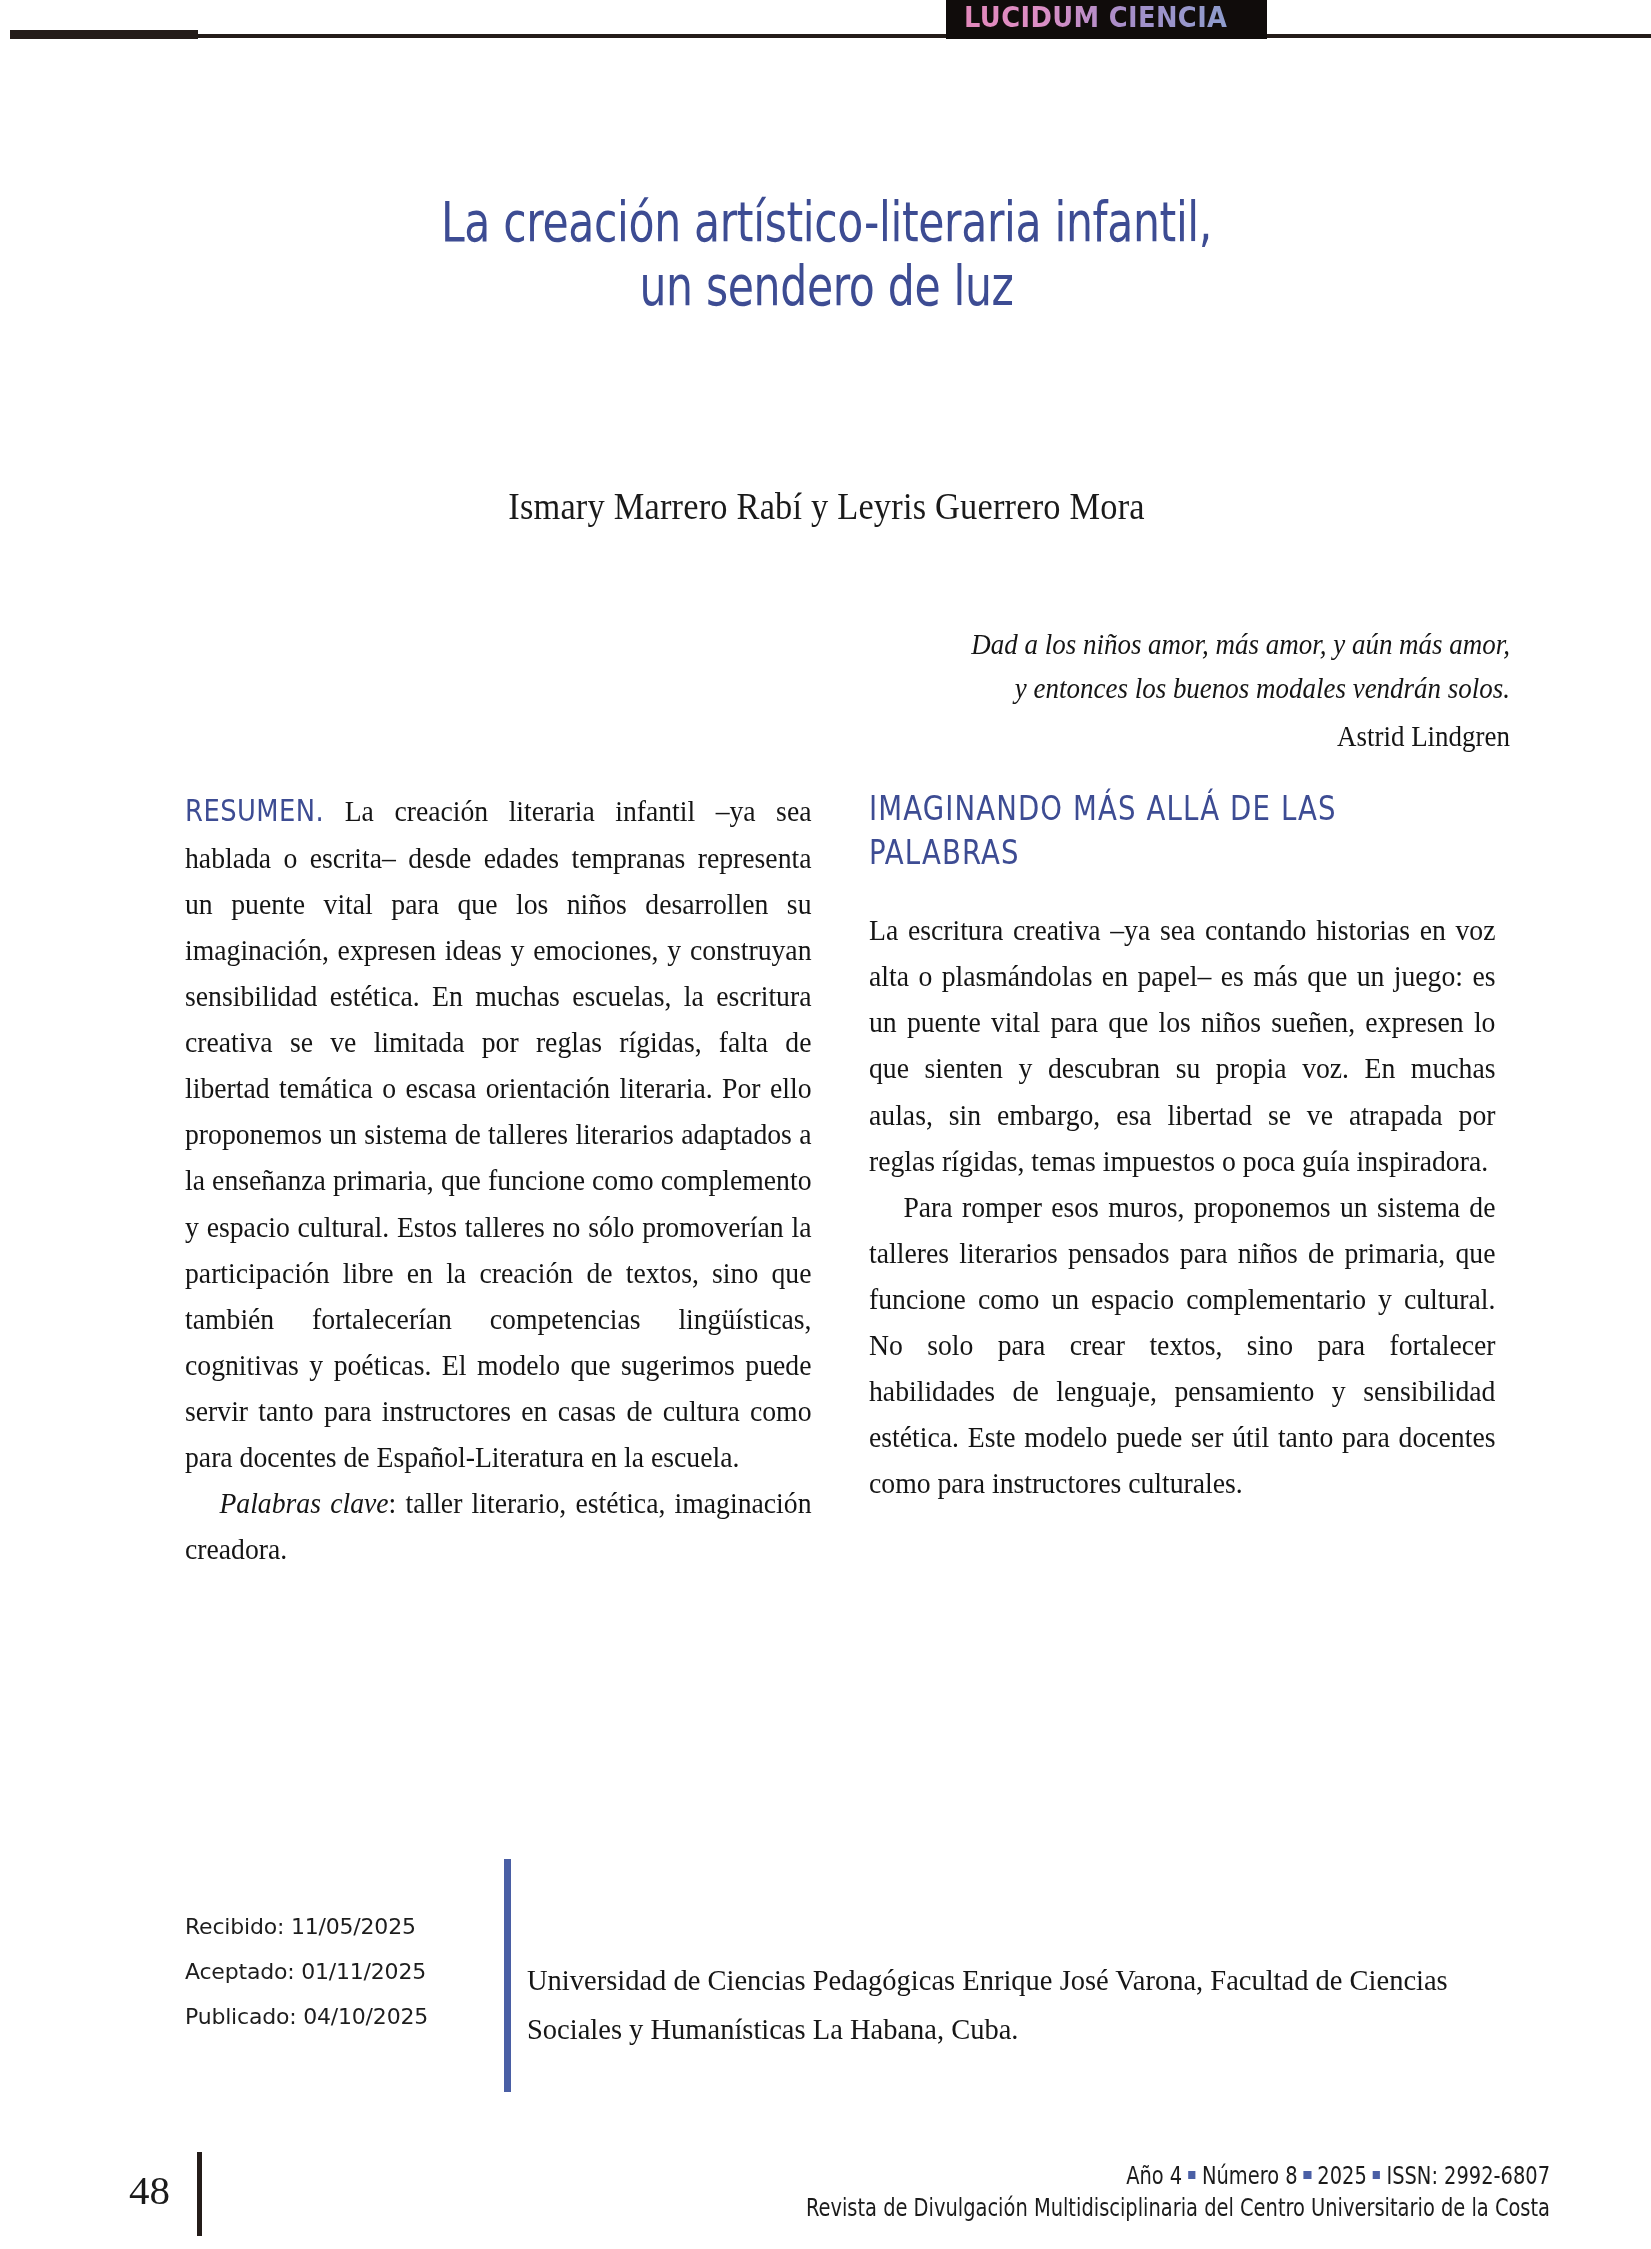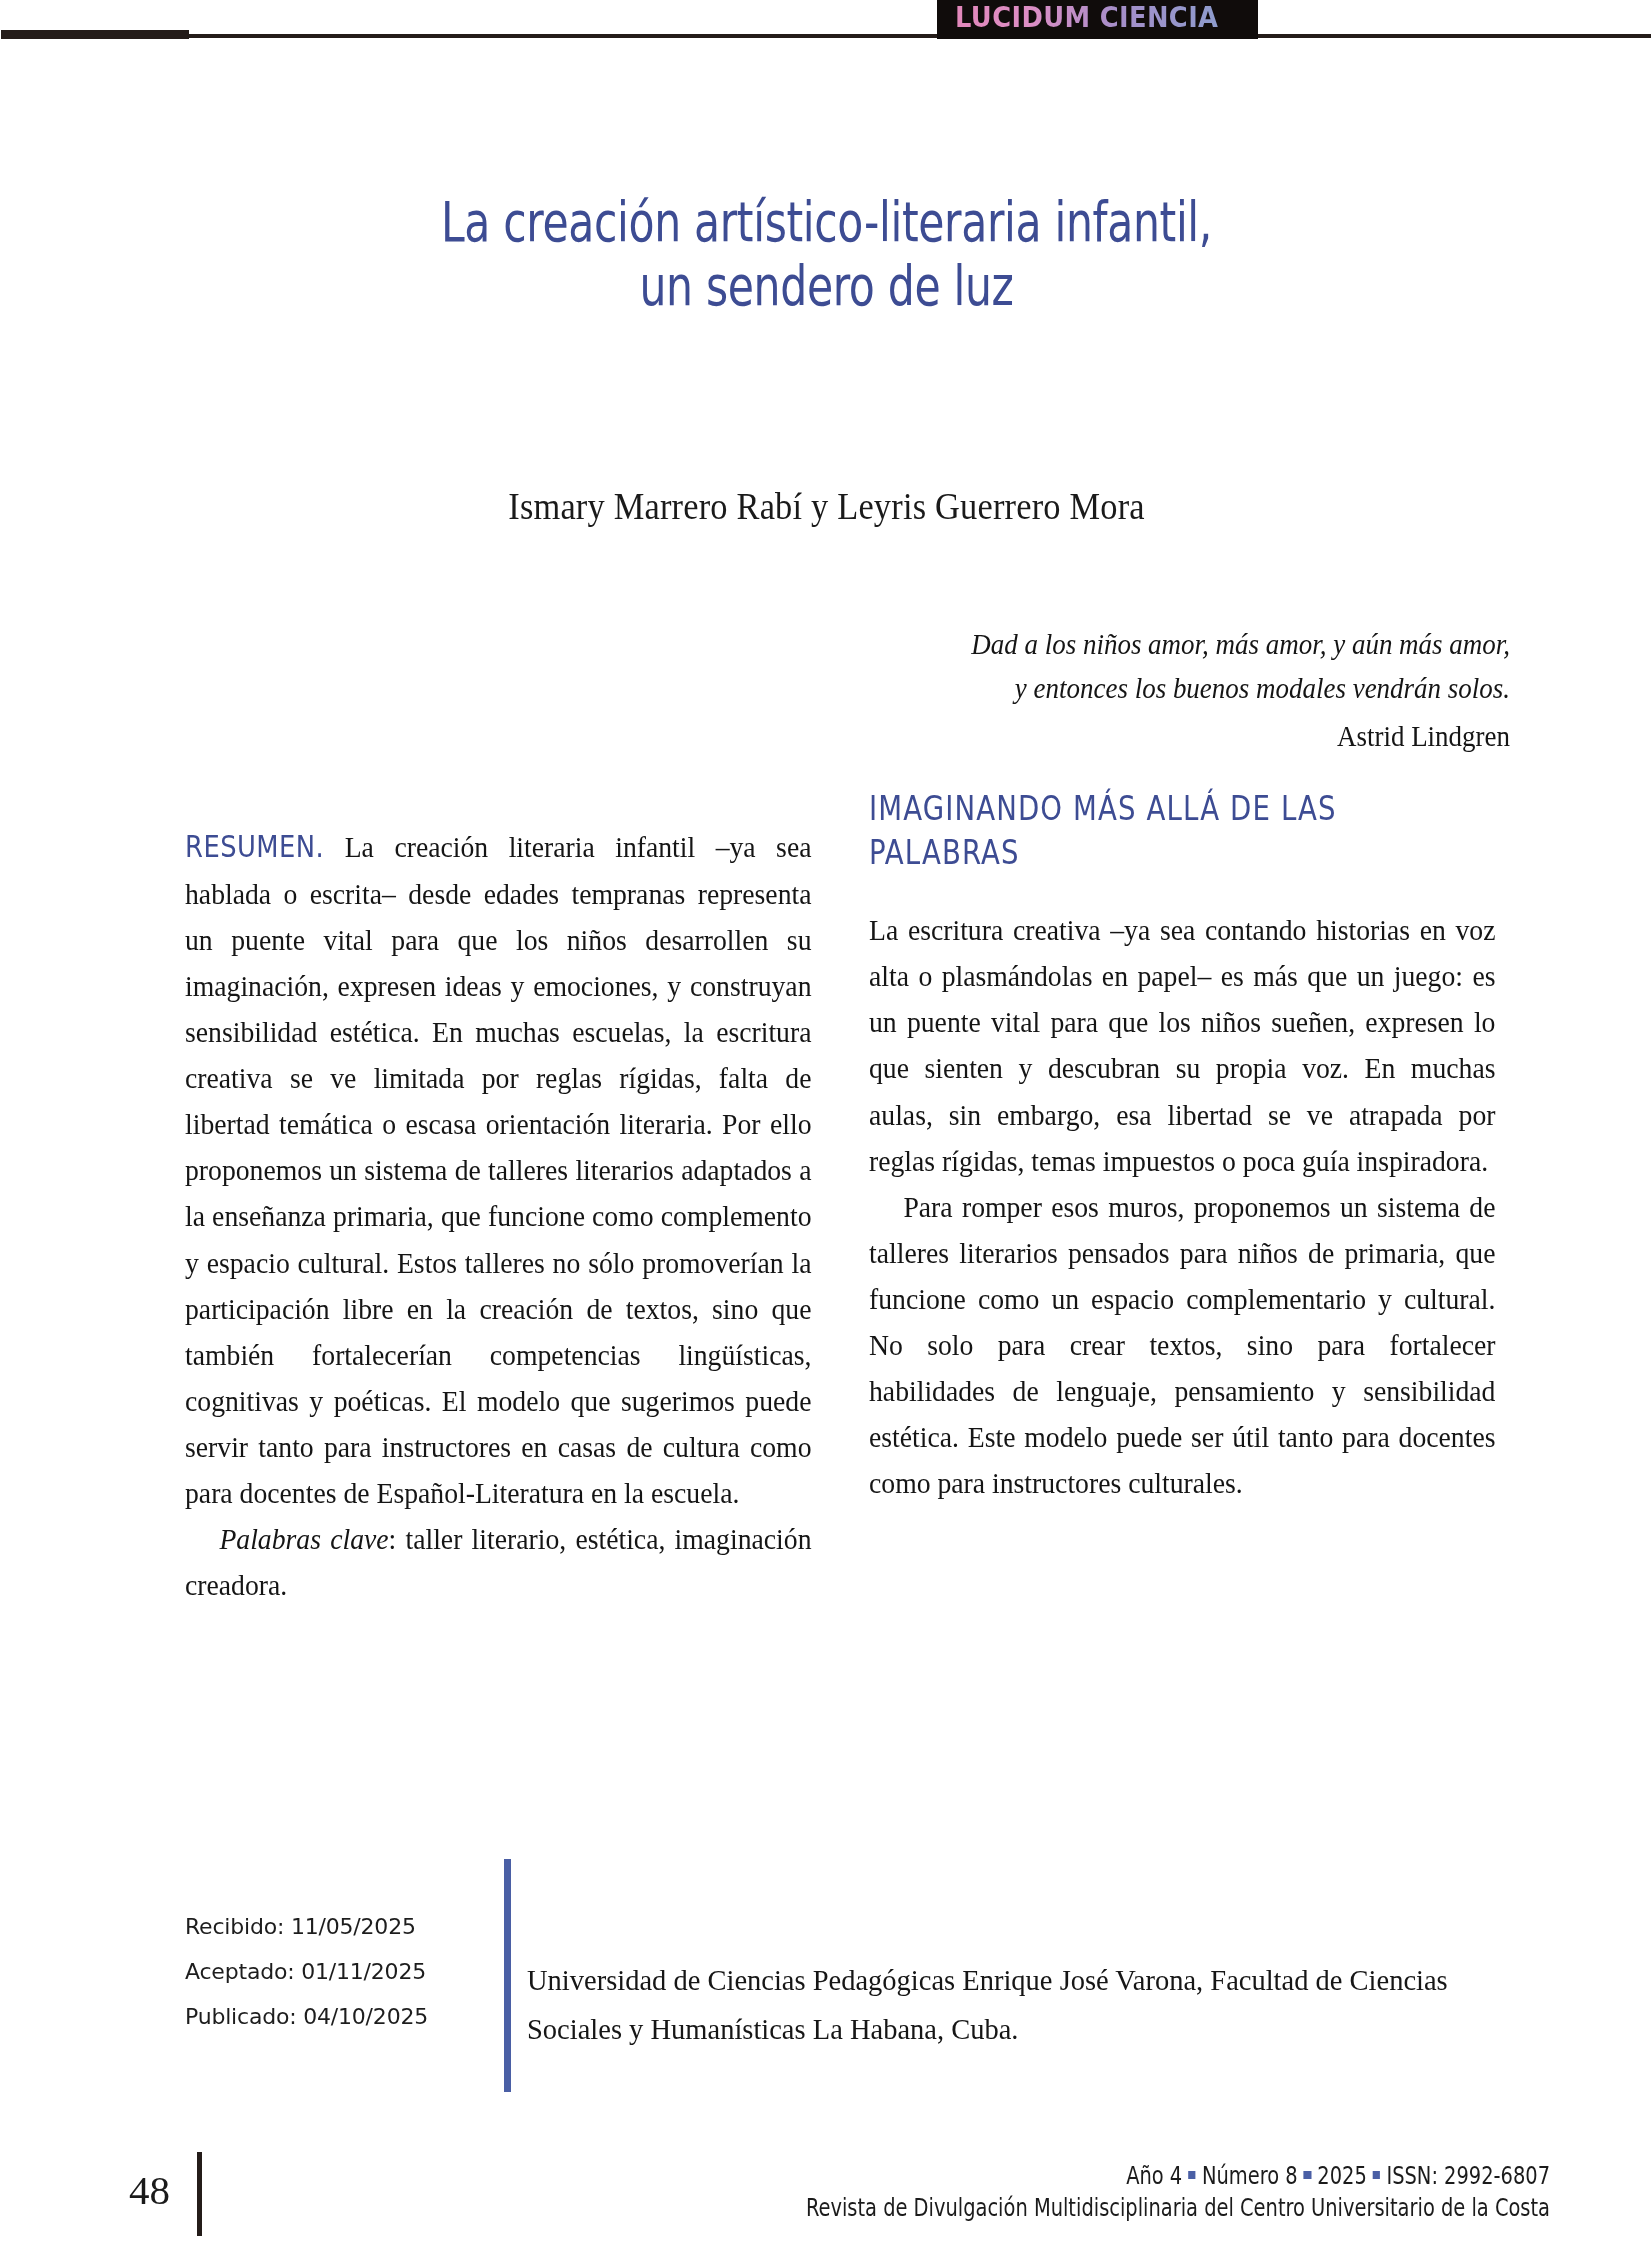--- a/index.html
+++ b/index.html
@@ -13,21 +13,21 @@
     height: 2250px;
     position: relative;
     font-family: "Liberation Serif", "DejaVu Serif", serif;
     color: #151515;
     overflow: hidden;
   }
 
   
   .top-band {
     position: absolute;
-    left: 1px; top: 0;
+    left: 10px; top: 0;
     width: 1359px;
     height: 54px;
   }
   .rule-thick {
     position: absolute;
     left: 0;
     top: 30px;
     width: 188px;
     height: 9px;
     background: #241c19;
@@ -122,21 +122,21 @@
     font-style: normal;
     margin-top: 5.3px;
   }
 
   
   .col {
     position: absolute;
     top: 787px;
     width: 656px;
   }
-  .col-left  { left: 185px; margin-top: 36px; }
+  .col-left  { left: 185px; }
   .col-right { left: 869px; }
 
   .col p {
     margin: 0;
     font-size: 29px;
     line-height: 1.59;
     text-align: justify;
     text-justify: inter-word;
     hyphens: manual;
     transform: scaleX(0.955);

